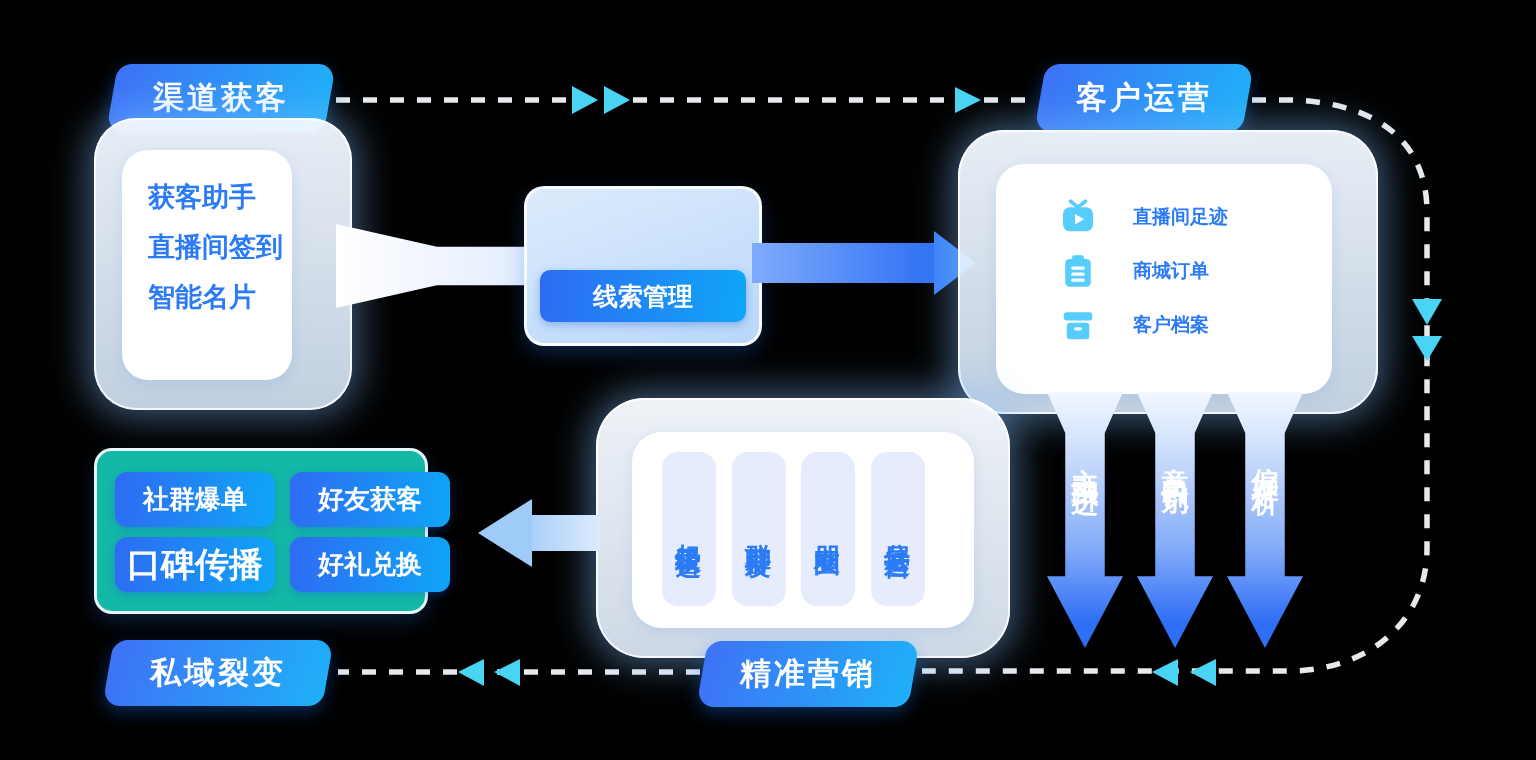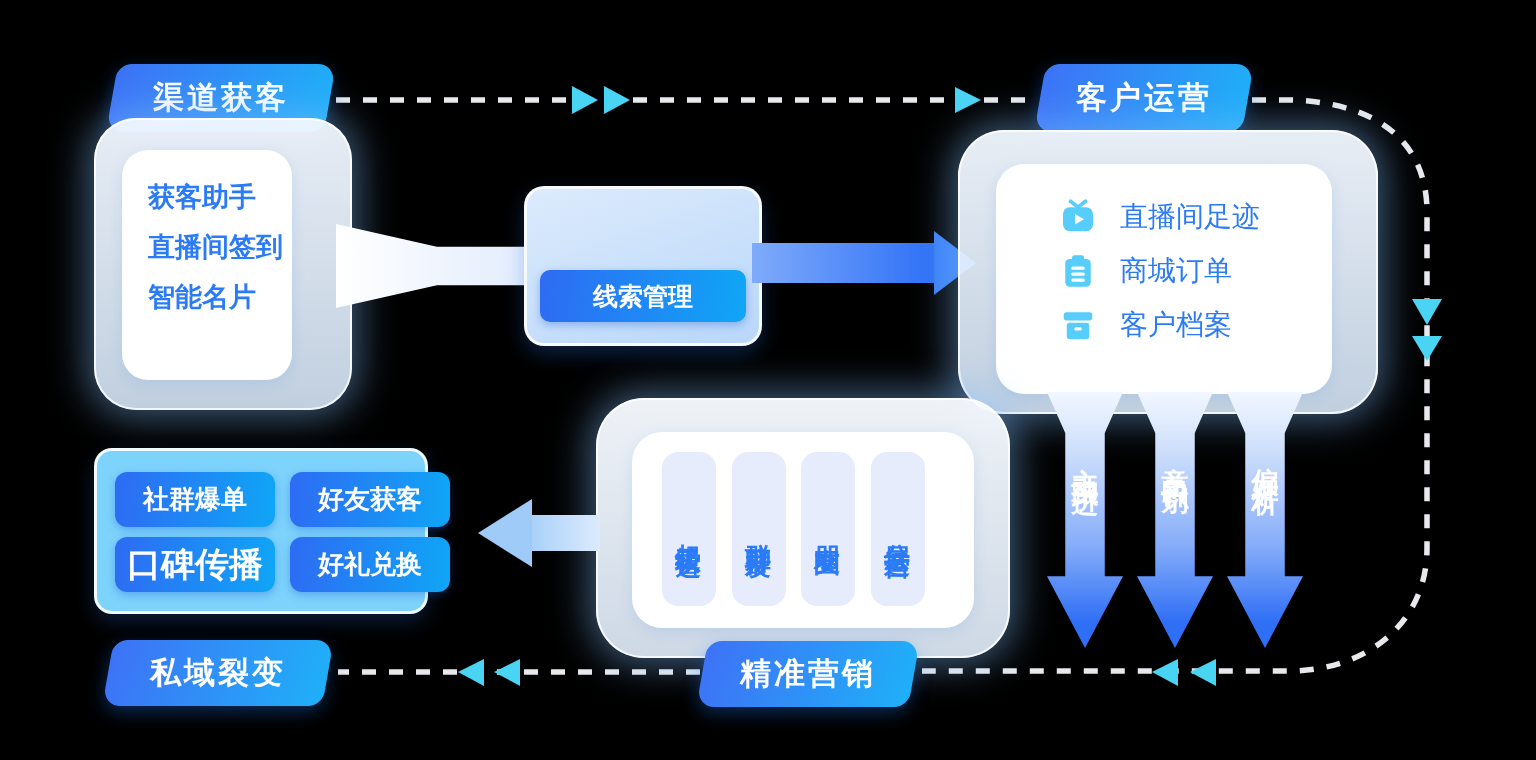--- a/index.html
+++ b/index.html
@@ -62,21 +62,21 @@
     box-shadow:0 8px 20px rgba(40,110,220,.3);box-sizing:border-box;
   }
   .blue-btn{
     position:absolute;display:flex;align-items:center;justify-content:center;
     background:linear-gradient(95deg,#2E6BF3,#0FA6F6);
     border-radius:10px;color:#fff;font-weight:700;
     box-shadow:0 3px 8px rgba(20,90,210,.35);
   }
   
   .ops-row{display:flex;align-items:center;height:52px;margin:0 0 2px 64px;gap:24px;}
-  .ops-label{font-size:28px;font-weight:400;color:#2B7BF6;}
+  .ops-label{font-size:19px;font-weight:700;color:#2B7BF6;margin-left:13px;}
   
   .down-arrow{
     position:absolute;top:392px;width:76px;height:256px;
     background:linear-gradient(180deg,#f2f7ff 0%,#cfe0fc 22%,#86adf9 60%,#2f6ff5 90%);
     clip-path:polygon(0 0,100% 0,76% 16%,76% 72%,100% 72%,50% 100%,0 72%,24% 72%,24% 16%);
   }
   .vtext{
     writing-mode:vertical-rl;text-orientation:upright;
   }
   .down-arrow .vtext{
@@ -86,21 +86,21 @@
   
   .pill{
     position:absolute;top:20px;width:54px;height:154px;
     background:#E6ECFC;border-radius:16px;
     display:flex;align-items:center;justify-content:center;
     color:#2B7BF6;font-size:26px;font-weight:600;letter-spacing:3px;
   }
   
   .fissionbox{
     position:absolute;left:94px;top:448px;width:334px;height:166px;
-    background:#7dd3fc;border:3px solid rgba(255,255,255,.9);
+    background:#14b8a6;border:3px solid rgba(255,255,255,.9);
     border-radius:18px;box-sizing:border-box;
     box-shadow:0 8px 20px rgba(40,110,220,.25);
   }
   svg.overlay{position:absolute;left:0;top:0;pointer-events:none;}
 </style>
 </head>
 <body>
 
 <svg class="overlay" width="1536" height="760" viewBox="0 0 1536 760">
   <path d="M336 100 H1034" fill="none" stroke="#E7E9ED" stroke-width="5.5" stroke-dasharray="14 13"></path>

